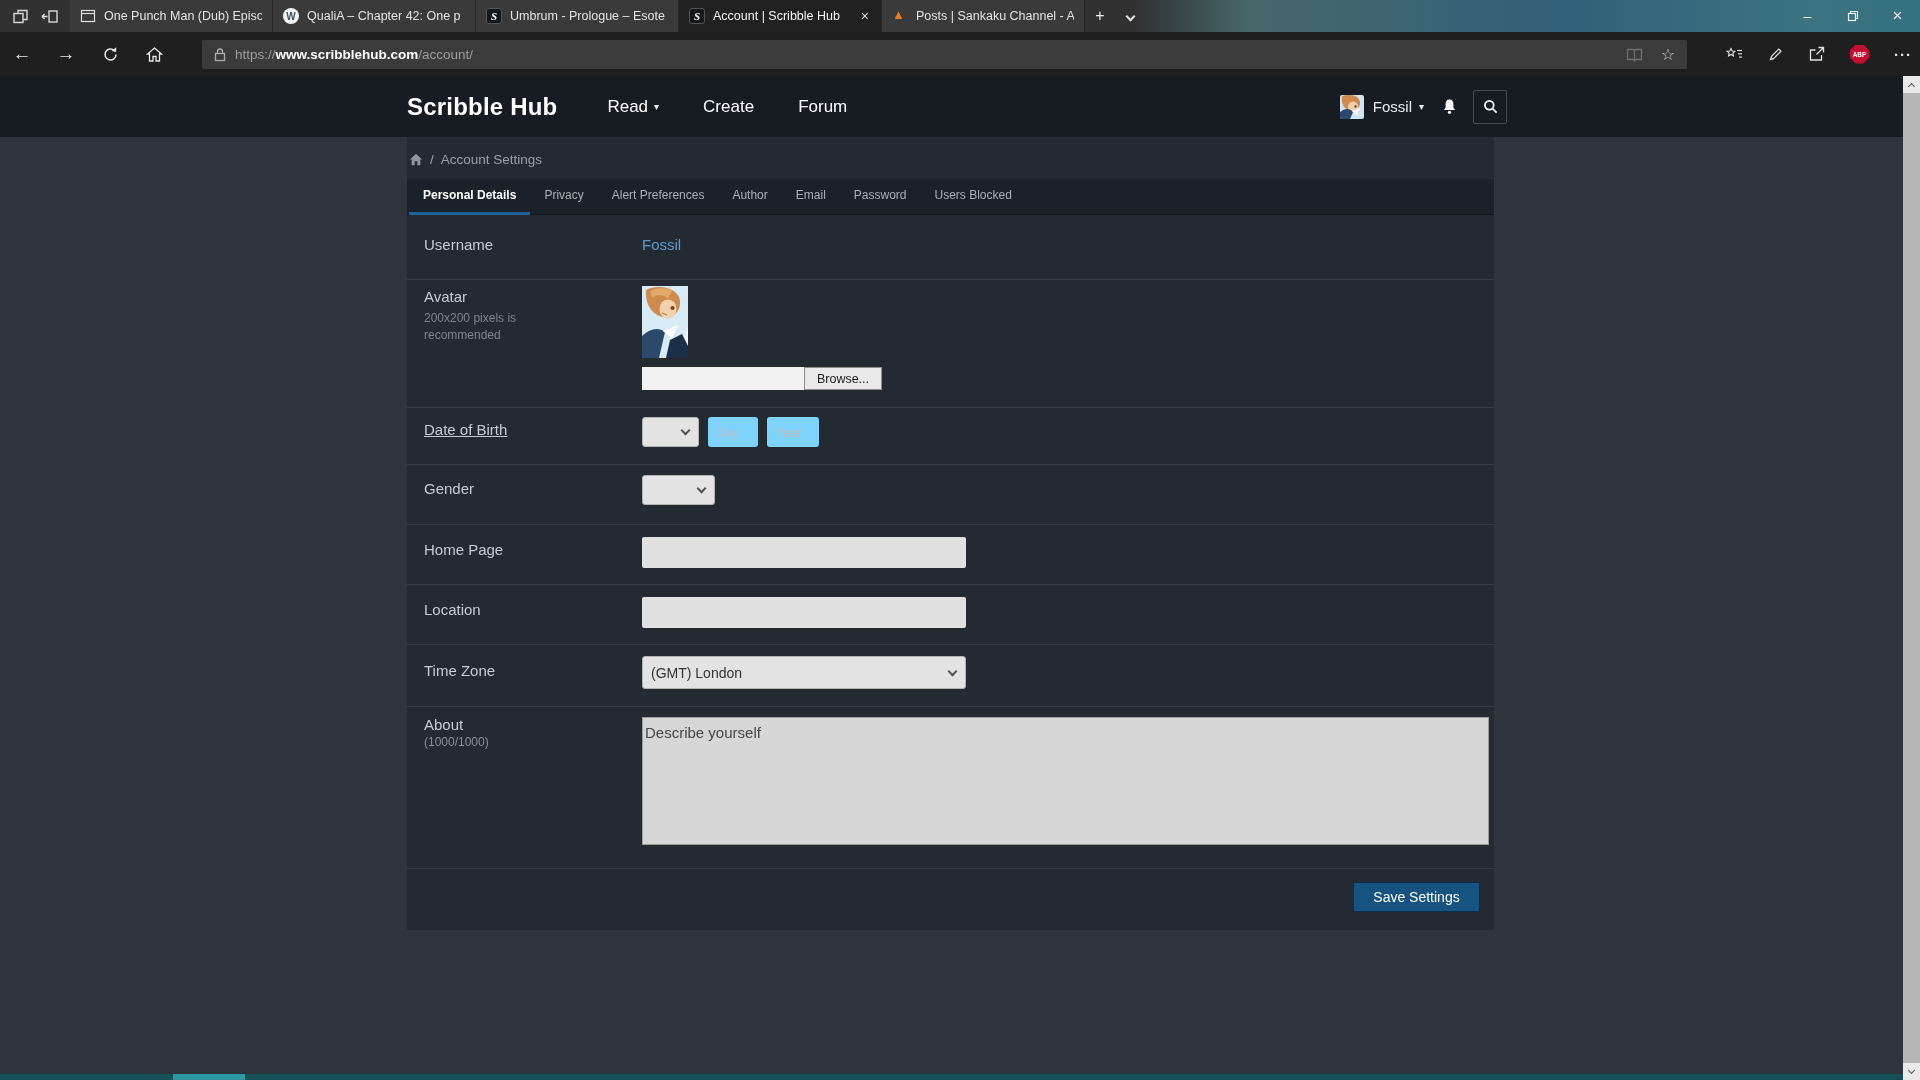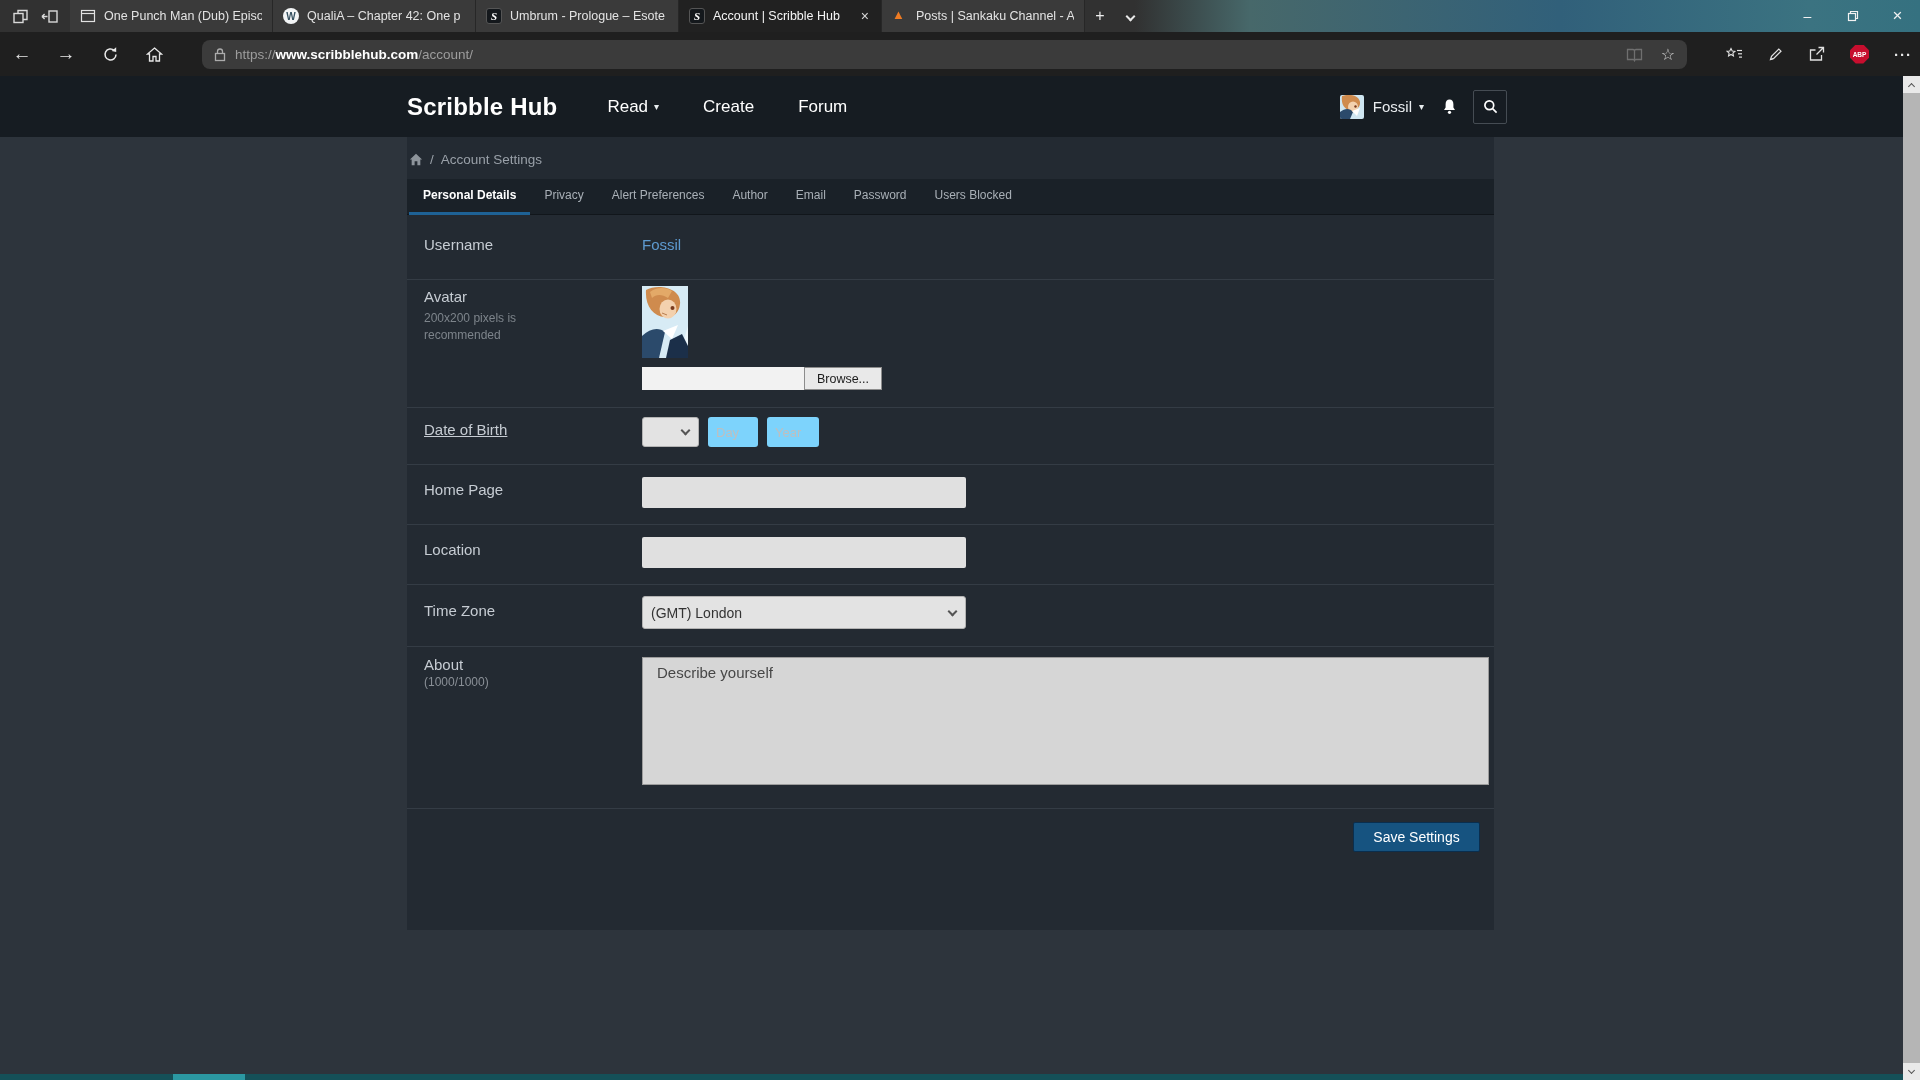--- a/index.html
+++ b/index.html
@@ -26,21 +26,21 @@
     font-size:10px; font-weight:700; display:flex; align-items:center; justify-content:center; }
   .sh-fav { width:16px; height:16px; border-radius:3px; background:#14181c; color:#fff; border:1px solid #555;
     font-size:11px; font-weight:700; font-family:"Liberation Serif",serif; font-style:italic;
     display:flex; align-items:center; justify-content:center; }
   .warn-tri { color:#ee7b23; font-size:13px; line-height:1; }
 
   
   #navbar { position:absolute; left:0; top:32px; width:1920px; height:44px; background:#1f1f1f; }
   .nav-left { position:absolute; left:0; top:0; height:44px; display:flex; align-items:center; }
   .nav-ico { width:44px; text-align:center; color:#e8e8e8; font-size:19px; display:flex; align-items:center; justify-content:center; }
-  #urlbox { position:absolute; left:202px; top:8px; width:1485px; height:29px; background:#3b3b3b; border-radius:8px;
+  #urlbox { position:absolute; left:202px; top:8px; width:1485px; height:29px; background:#3b3b3b; border-radius:2px;
     display:flex; align-items:center; padding:0 12px; font-size:13.5px; color:#9d9d9d; }
   .url-text { margin-left:9px; white-space:nowrap; }
   .url-host { color:#ffffff; font-weight:700; }
   .urlbox-right { margin-left:auto; display:flex; align-items:center; gap:18px; }
   .star-glyph { color:#d3d3d3; font-size:16px; }
   .nav-right { position:absolute; right:8px; top:0; height:44px; display:flex; align-items:center; gap:25px; }
   .abp-badge { width:19px; height:19px; background:#c70e2e; color:#fff; font-size:6.5px; font-weight:700;
     display:flex; align-items:center; justify-content:center;
     clip-path:polygon(30% 0,70% 0,100% 30%,100% 70%,70% 100%,30% 100%,0 70%,0 30%); }
   .more-dots { color:#e8e8e8; font-size:15px; font-weight:700; letter-spacing:1px; }
@@ -95,21 +95,21 @@
   .in-day { width:50px; } .in-year { width:52px; }
   .r-gender { height:60px; } .r-gender .flabel { padding-top:15px; } .r-gender .fctrl { padding-top:10px; }
   .r-loc,.r-home { height:60px; } .r-loc .flabel,.r-home .flabel { padding-top:16px; }
   .r-loc .fctrl,.r-home .fctrl { padding-top:12px; }
   .tinput { width:324px; height:31px; background:#e0e0e0; border:none; border-radius:2px;
     font-family:inherit; font-size:13px; color:#333; padding:0 8px; }
   .r-tz { height:62px; } .r-tz .flabel { padding-top:17px; } .r-tz .fctrl { padding-top:11px; }
   .r-about { height:162px; } .r-about .flabel { padding-top:9px; } .r-about .fctrl { padding-top:10px; }
   .counter { font-size:12px; color:#8a9097; margin-top:2px; }
   .aboutarea { width:847px; height:128px; background:#d6d6d6; border:1px solid #9c9c9c;
-    font-family:inherit; font-size:15px; color:#333; padding:6px 14px; resize:none; }
+    font-family:inherit; font-size:15px; color:#333; padding:6px 2px; resize:none; }
   .aboutarea::placeholder { color:#474747; opacity:1; }
   .r-save { height:58px; border-bottom:none; }
   .savebtn { margin-left:auto; margin-right:14px; margin-top:13px; width:127px; height:30px;
     background:#165380; border:1px solid #0a2e4e; border-radius:2px; color:#fff; font-size:14px; font-family:inherit; }
 
   
   #scrollbar { position:absolute; right:0; top:76px; width:17px; height:1004px; background:#b5b5b5; }
   .sb-btn { height:17px; background:#e9e9e9; display:flex; align-items:center; justify-content:center; }
   .sb-btn .chev { width:5px; height:5px; border-width:1.5px; border-color:#555; }
   .sb-up .chev { transform:rotate(-135deg); margin-top:3px; }
@@ -349,20 +349,28 @@
     <div class="flabel">Date of Birth</div>
     <div class="fctrl">
       <span class="selectbox sel-month">
           <span class="chev"></span>
         </span>
       <input class="dobinput in-day" type="text" placeholder="Day" style="">
       <input class="dobinput in-year" type="text" placeholder="Year" style="">
     </div>
   </div>
 
+  <div class="frow r-gender">
+    <div class="flabel">Gender</div>
+    <div class="fctrl">
+      <span class="selectbox sel-gender">
+          <span class="chev"></span>
+        </span>
+    </div>
+  </div>
 
   <div class="frow r-home">
     <div class="flabel">Home Page</div>
     <div class="fctrl"><input class="tinput" type="text" style=""></div>
   </div>
 
   <div class="frow r-loc">
     <div class="flabel">Location</div>
     <div class="fctrl"><input class="tinput" type="text" style=""></div>
   </div>

